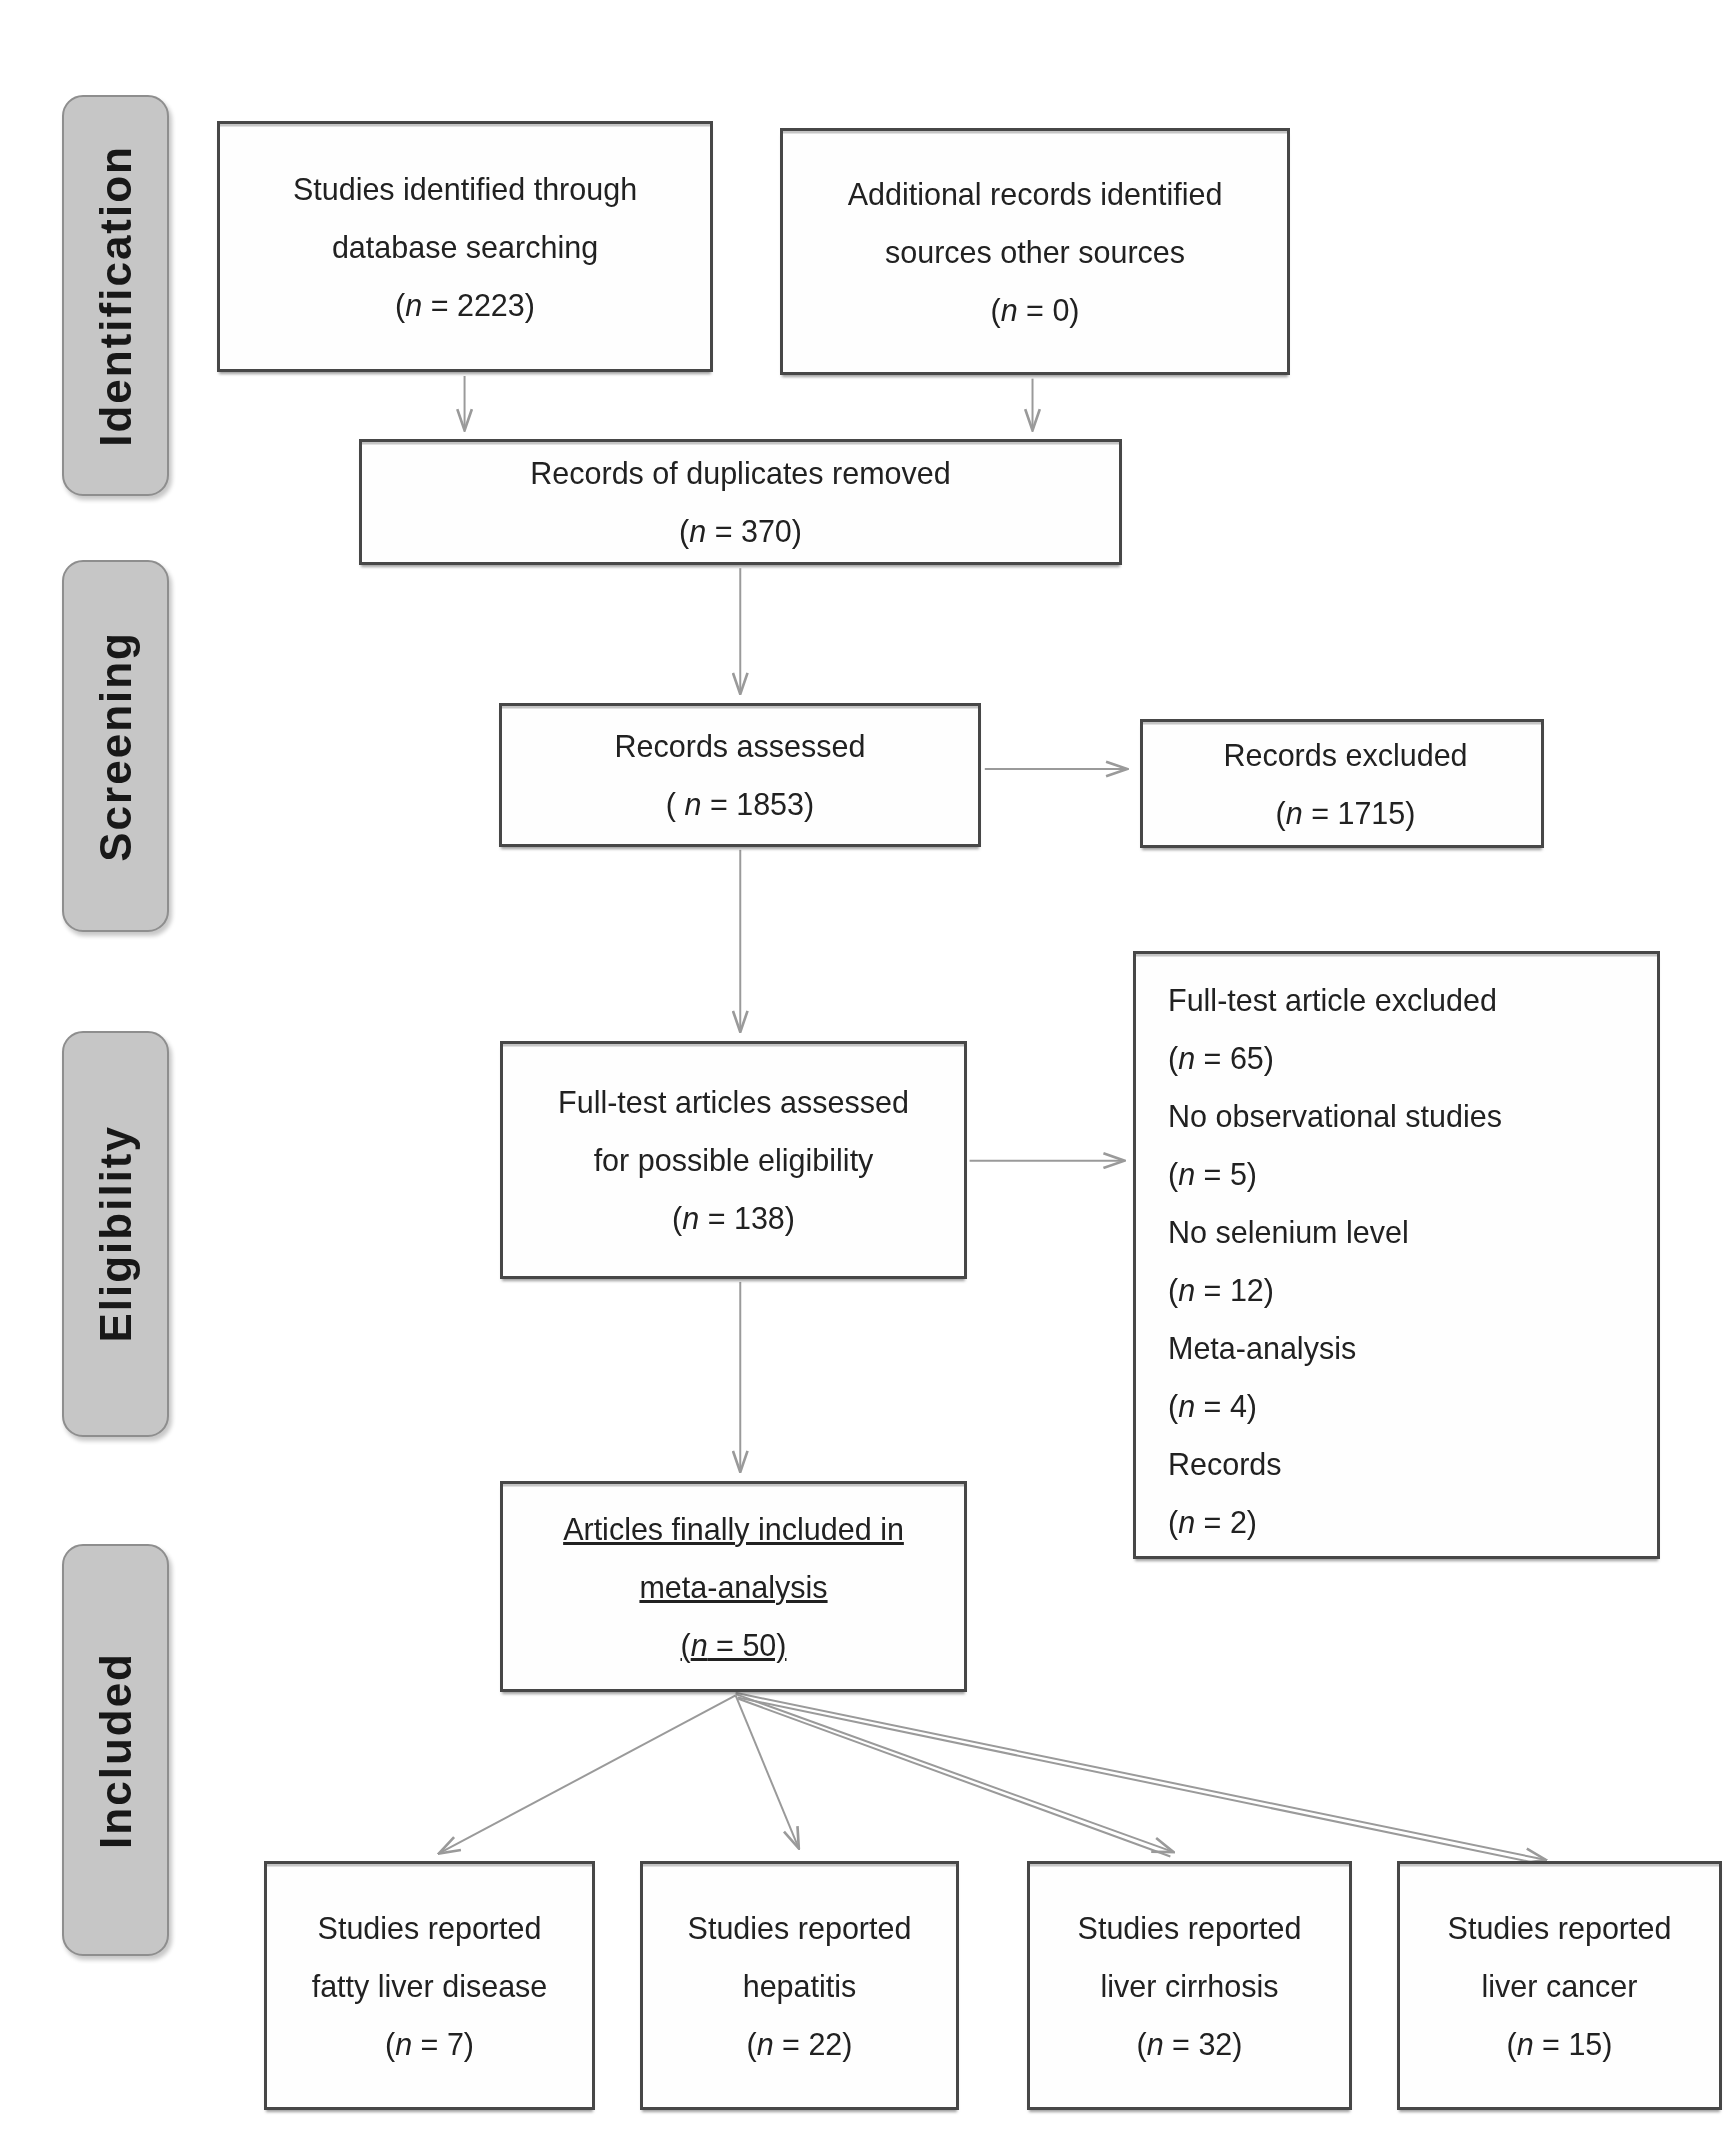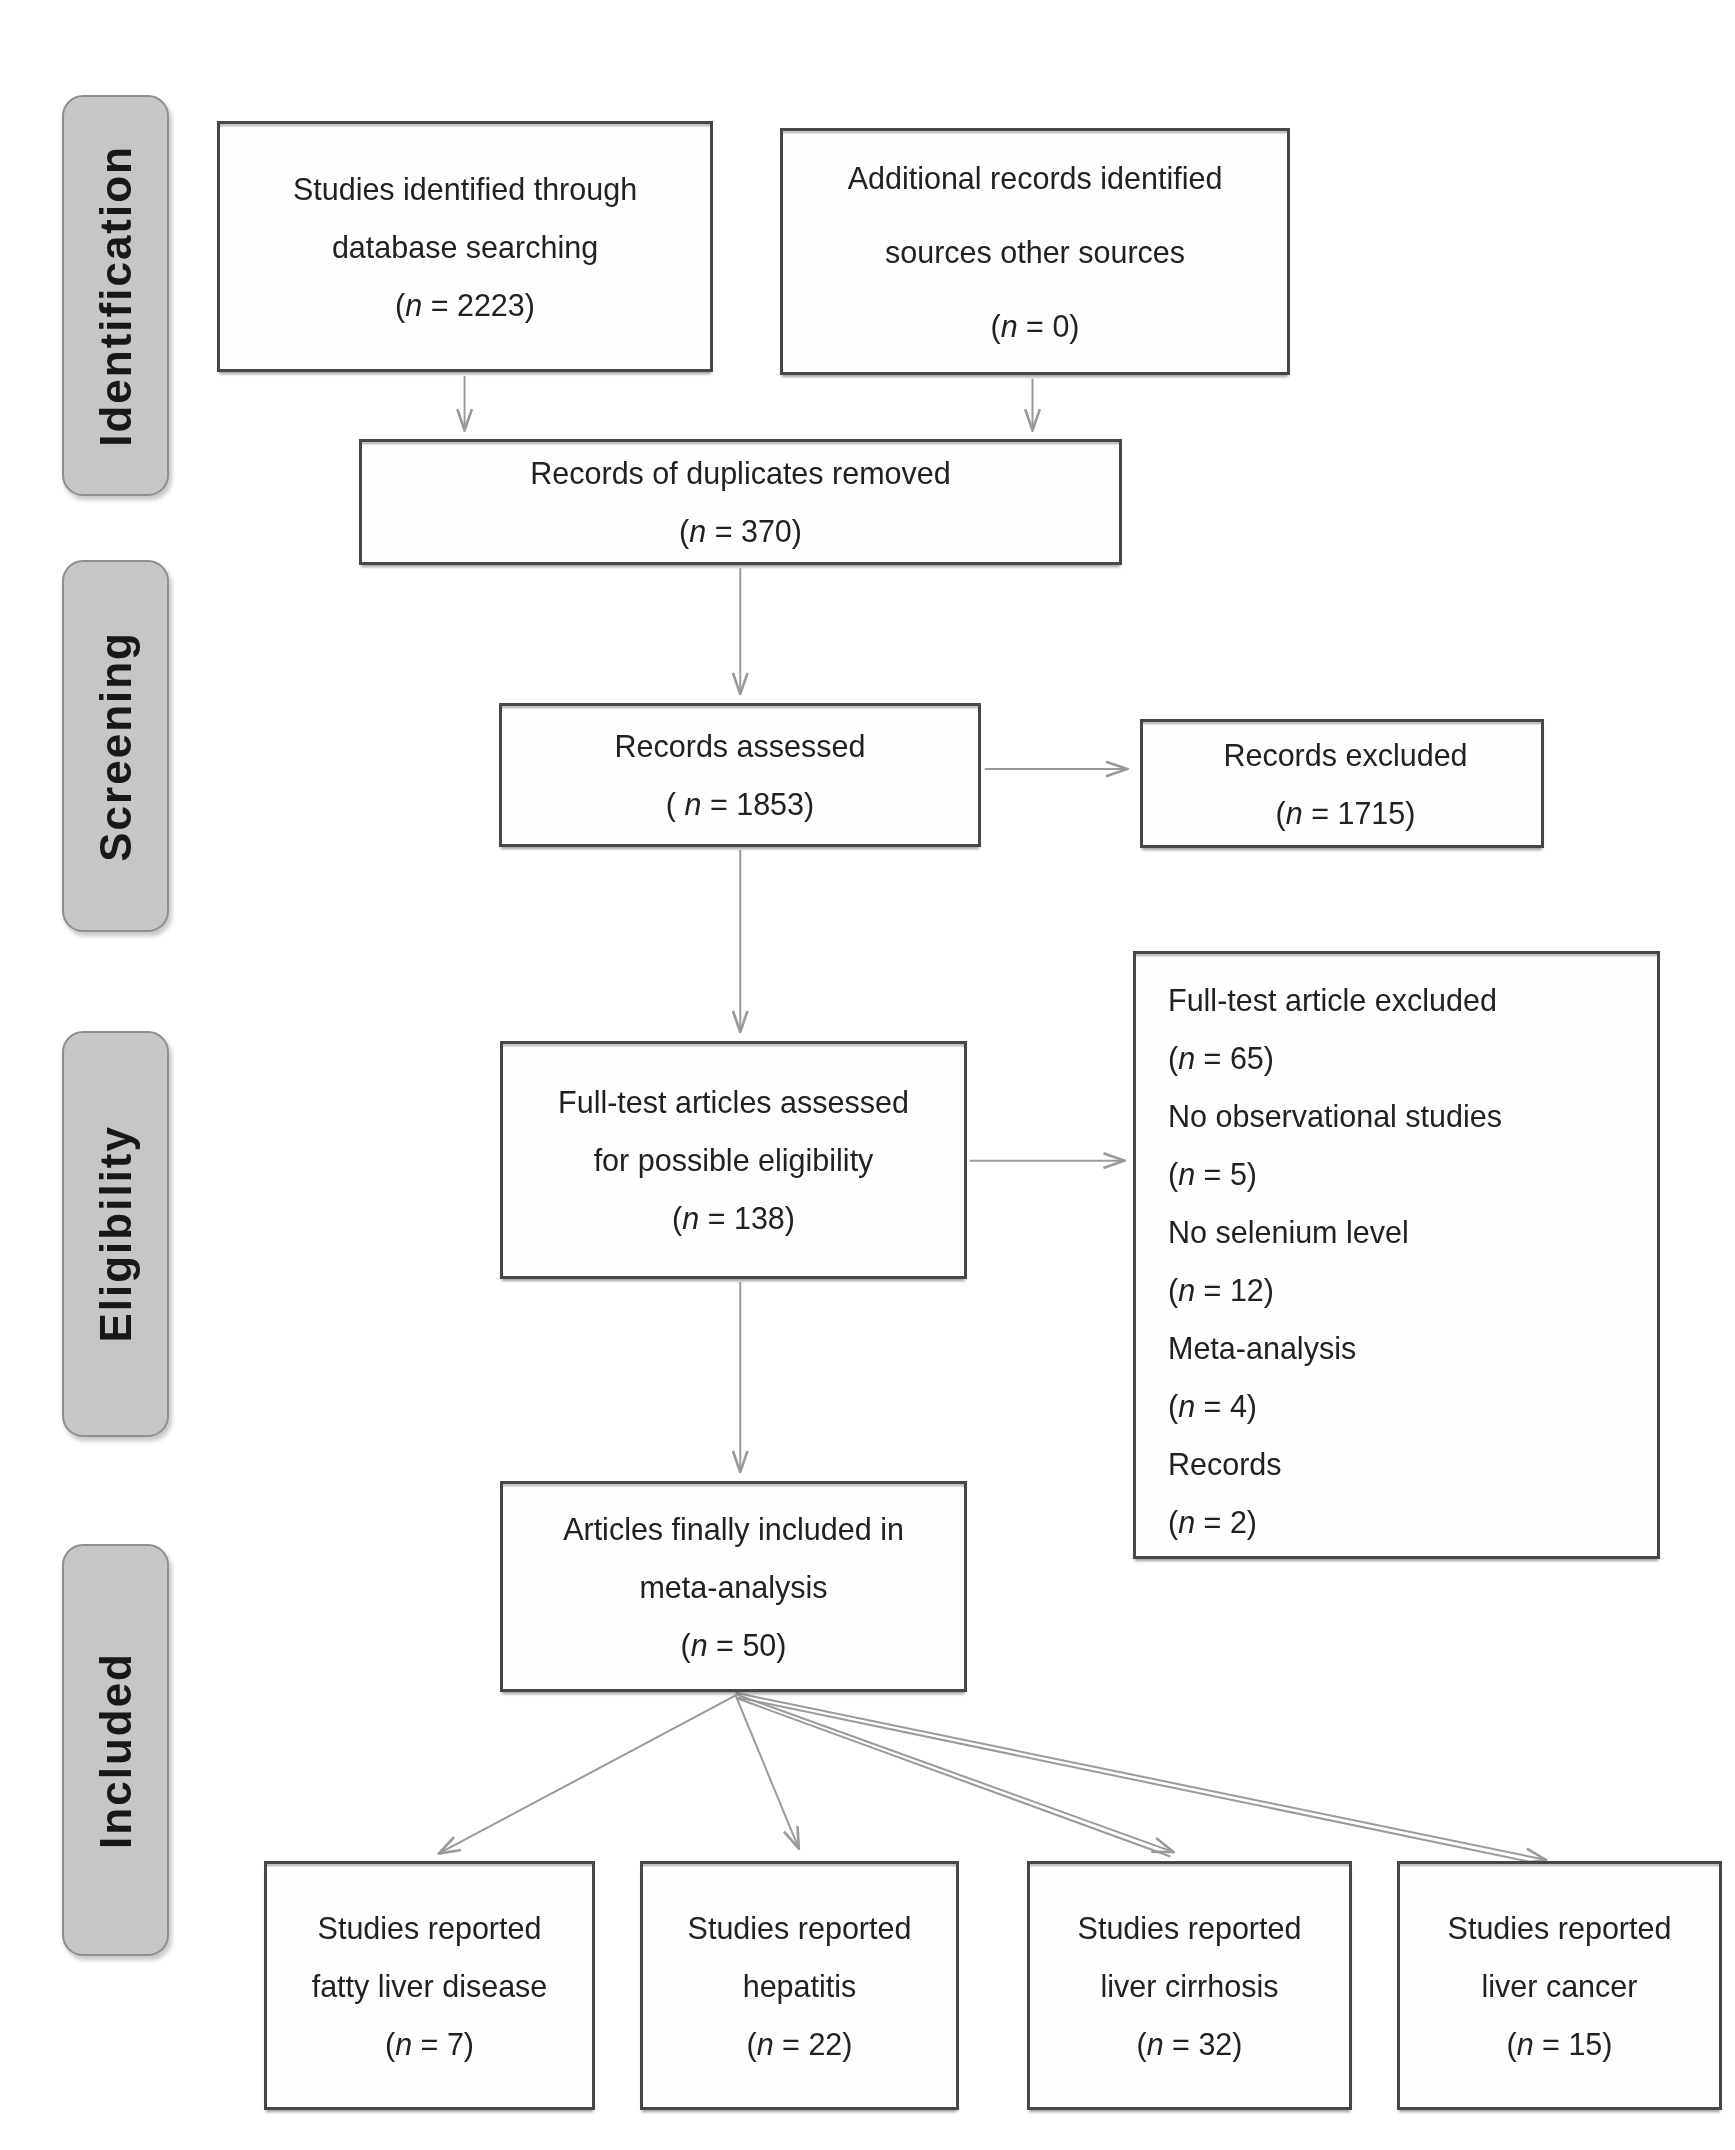--- a/index.html
+++ b/index.html
@@ -109,21 +109,21 @@
     <line x1="1110" y1="2554" x2="2332" y2="2806" marker-end="url(#head)"></line>
     <line x1="1113" y1="2561" x2="2328" y2="2813"></line>
   </svg>
 
   <div class="box" style="left:217px;top:121px;width:496px;height:251px;">
     <span class="line">Studies identified through</span>
     <span class="line">database searching</span>
     <span class="count">(<i>n</i> = 2223)</span>
   </div>
 
-  <div class="box" style="left:780px;top:128px;width:510px;height:247px;gap:16px;">
+  <div class="box" style="left:780px;top:128px;width:510px;height:247px;">
     <span class="line">Additional records identified</span>
     <span class="line">sources other sources</span>
     <span class="count">(<i>n</i> = 0)</span>
   </div>
 
   <div class="box" style="left:359px;top:439px;width:763px;height:126px;">
     <span class="line">Records of duplicates removed</span>
     <span class="count">(<i>n</i> = 370)</span>
   </div>
 
@@ -149,21 +149,21 @@
     <span class="line">No observational studies</span>
     <span class="count">(<i>n</i> = 5)</span>
     <span class="line">No selenium level</span>
     <span class="count">(<i>n</i> = 12)</span>
     <span class="line">Meta-analysis</span>
     <span class="count">(<i>n</i> = 4)</span>
     <span class="line">Records</span>
     <span class="count">(<i>n</i> = 2)</span>
   </div>
 
-  <div class="box" style="left:500px;top:1481px;width:467px;height:211px;">
+  <div class="box" style="left:500px;top:1481px;width:467px;height:211px;text-decoration:underline;">
     <span class="line">Articles finally included in</span>
     <span class="line">meta-analysis</span>
     <span class="count">(<i>n</i> = 50)</span>
   </div>
 
   <div class="box" style="left:264px;top:1861px;width:331px;height:249px;">
     <span class="line">Studies reported</span>
     <span class="line">fatty liver disease</span>
     <span class="count">(<i>n</i> = 7)</span>
   </div>

